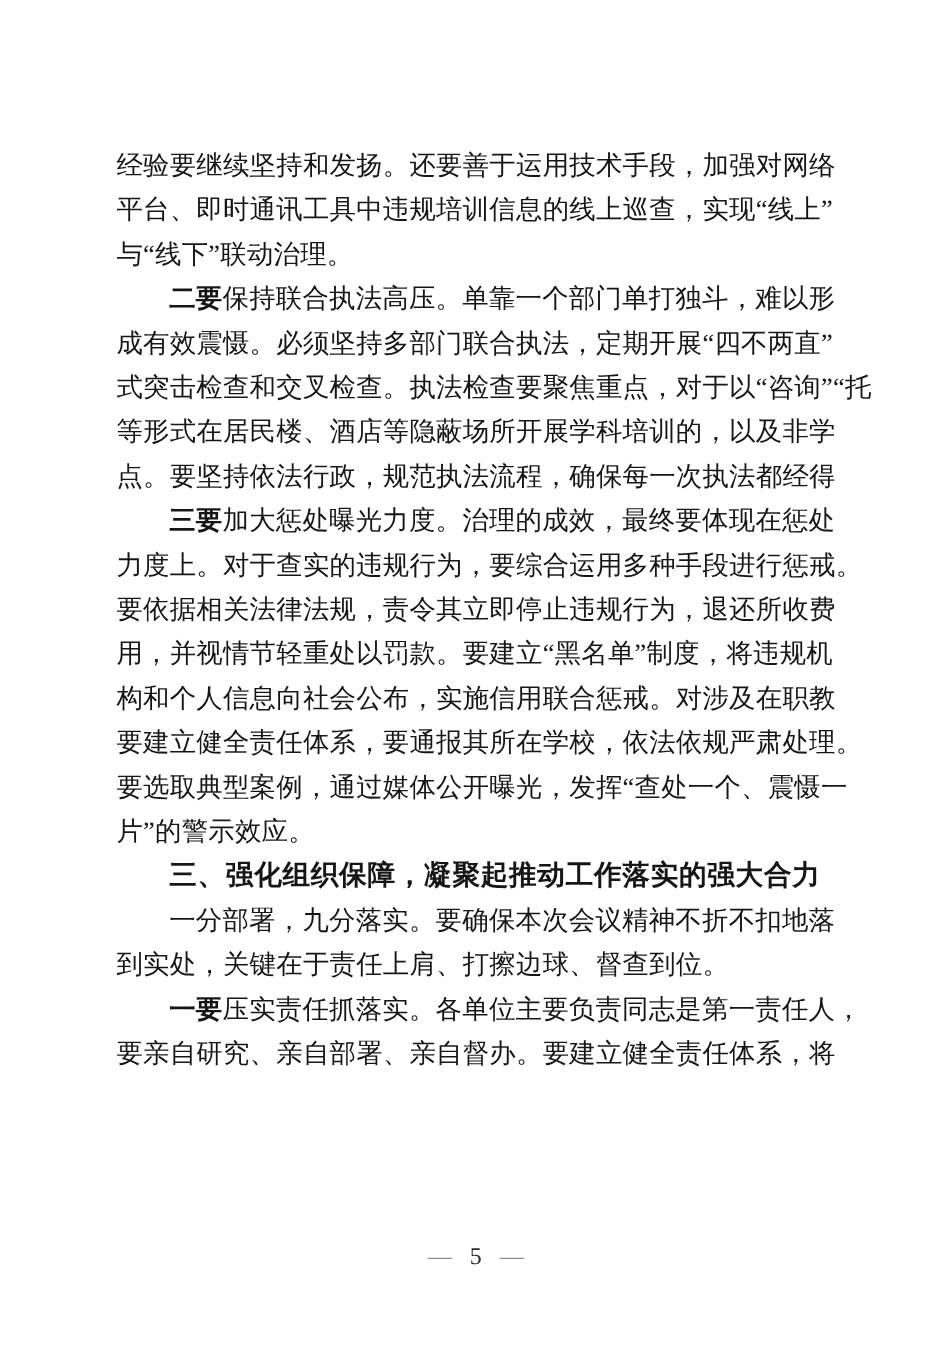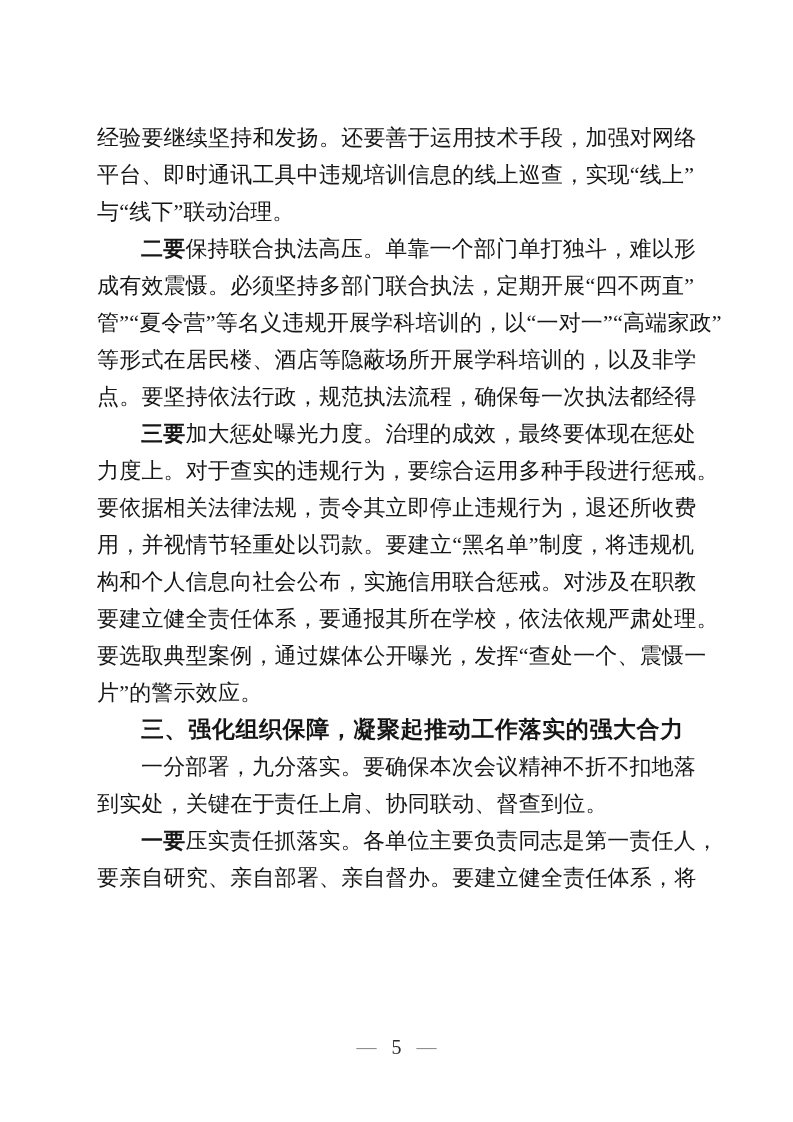--- a/index.html
+++ b/index.html
@@ -67,34 +67,34 @@
 
 <div class="page">
 
   <div class="doc-body">
 
   <div class="line"><span>经验要继续坚持和发扬。还要善于运用技术手段，加强对网络</span></div>
       <div class="line"><span>平台、即时通讯工具中违规培训信息的线上巡查，实现“线上”</span></div>
       <div class="line"><span>与“线下”联动治理。</span></div>
       <div class="line indent"><span class="lead">二要</span><span>保持联合执法高压。单靠一个部门单打独斗，难以形</span></div>
       <div class="line"><span>成有效震慑。必须坚持多部门联合执法，定期开展“四不两直”</span></div>
-      <div class="line"><span>管”“夏令营”等名义违规开展学科培训的，以“一对一”“高端家政”</span></div>
+      <div class="line"><span>式突击检查和交叉检查。执法检查要聚焦重点，对于以“咨询”“托</span></div>
       <div class="line"><span>等形式在居民楼、酒店等隐蔽场所开展学科培训的，以及非学</span></div>
       <div class="line"><span>点。要坚持依法行政，规范执法流程，确保每一次执法都经得</span></div>
       <div class="line indent"><span class="lead">三要</span><span>加大惩处曝光力度。治理的成效，最终要体现在惩处</span></div>
       <div class="line"><span>力度上。对于查实的违规行为，要综合运用多种手段进行惩戒。</span></div>
       <div class="line"><span>要依据相关法律法规，责令其立即停止违规行为，退还所收费</span></div>
       <div class="line"><span>用，并视情节轻重处以罚款。要建立“黑名单”制度，将违规机</span></div>
       <div class="line"><span>构和个人信息向社会公布，实施信用联合惩戒。对涉及在职教</span></div>
       <div class="line"><span>要建立健全责任体系，要通报其所在学校，依法依规严肃处理。</span></div>
       <div class="line"><span>要选取典型案例，通过媒体公开曝光，发挥“查处一个、震慑一</span></div>
       <div class="line"><span>片”的警示效应。</span></div>
       <div class="line heading indent"><span>三、强化组织保障，凝聚起推动工作落实的强大合力</span></div>
       <div class="line indent"><span>一分部署，九分落实。要确保本次会议精神不折不扣地落</span></div>
-      <div class="line"><span>到实处，关键在于责任上肩、协同联动、督查到位。</span></div>
+      <div class="line"><span>到实处，关键在于责任上肩、打擦边球、督查到位。</span></div>
       <div class="line indent"><span class="lead">一要</span><span>压实责任抓落实。各单位主要负责同志是第一责任人，</span></div>
       <div class="line"><span>要亲自研究、亲自部署、亲自督办。要建立健全责任体系，将</span></div>
     </div>
 
   <div class="page-number">
     <span class="dash">—</span>
     <span class="num">5</span>
     <span class="dash">—</span>
   </div>
 

